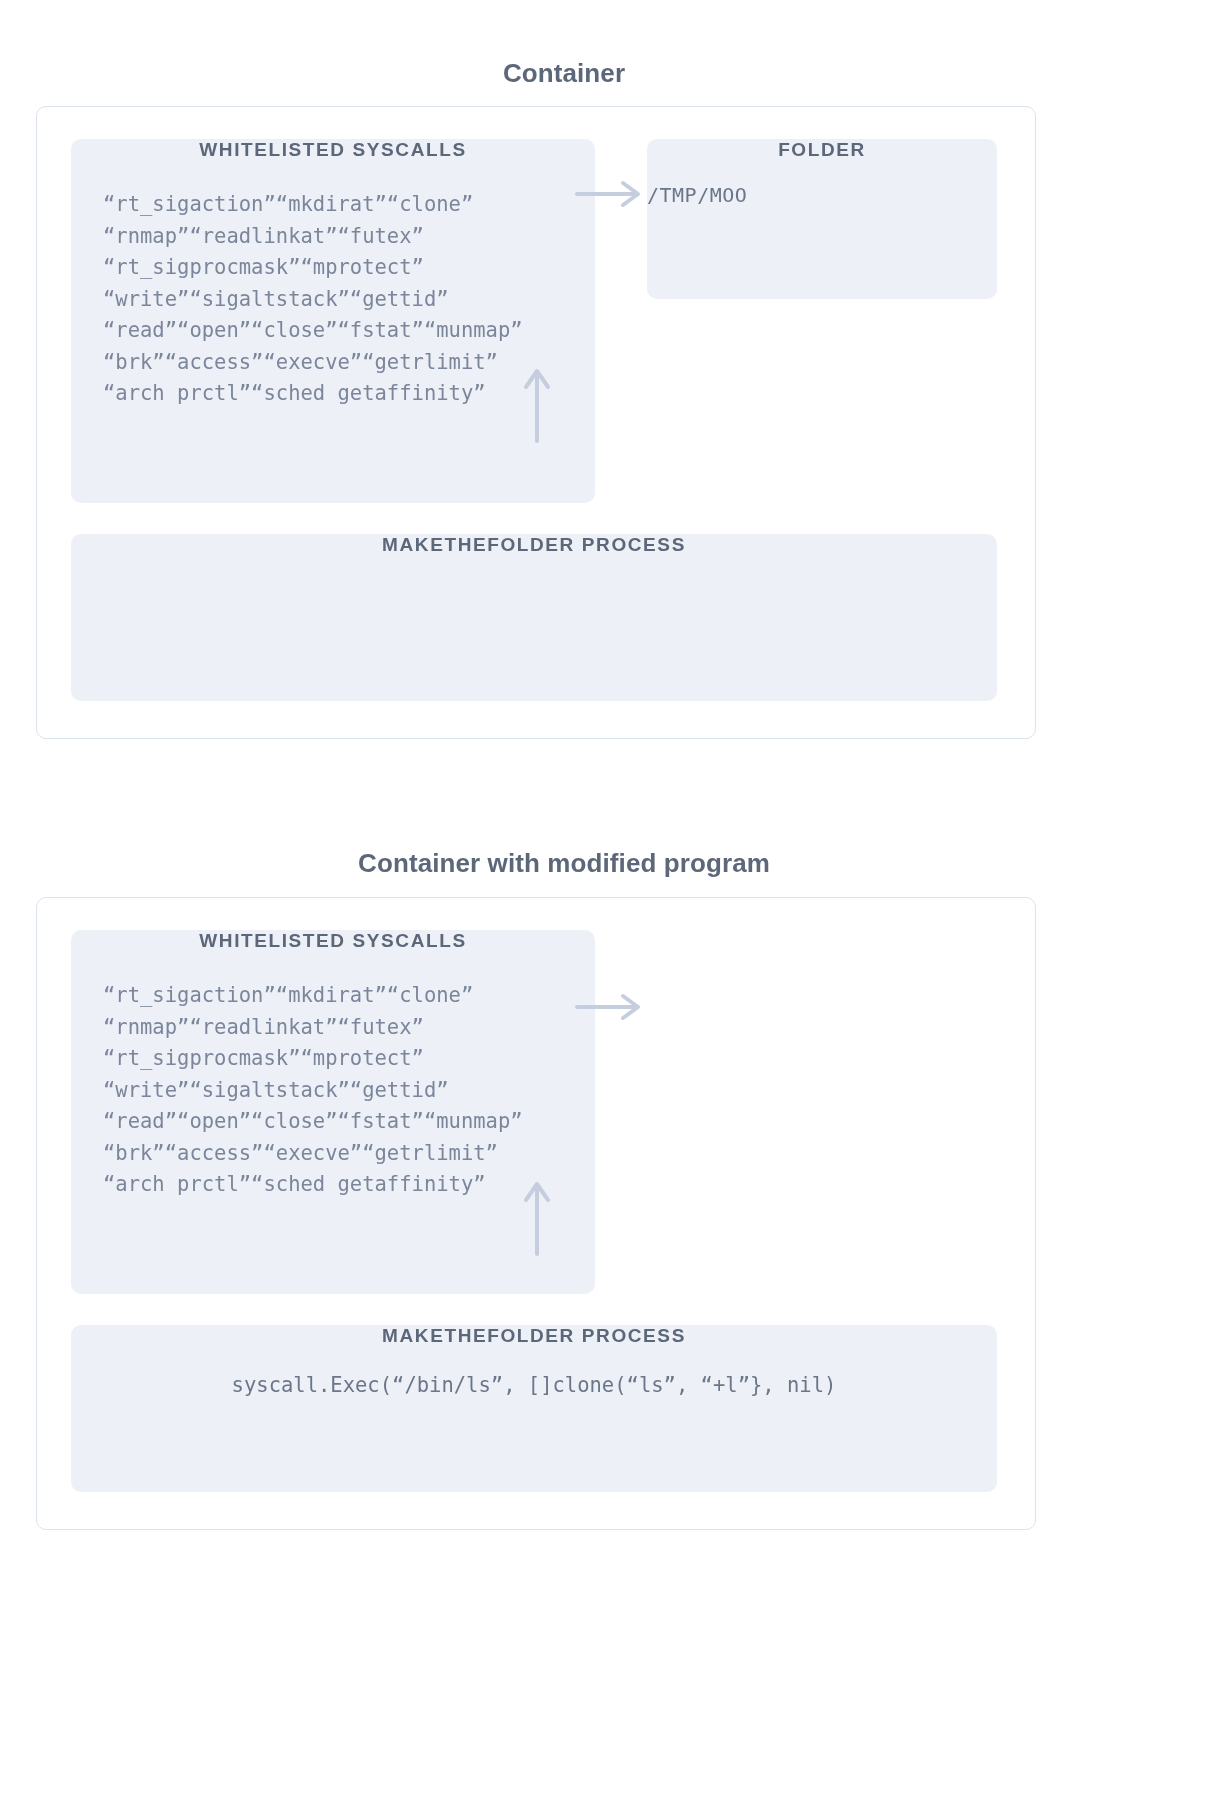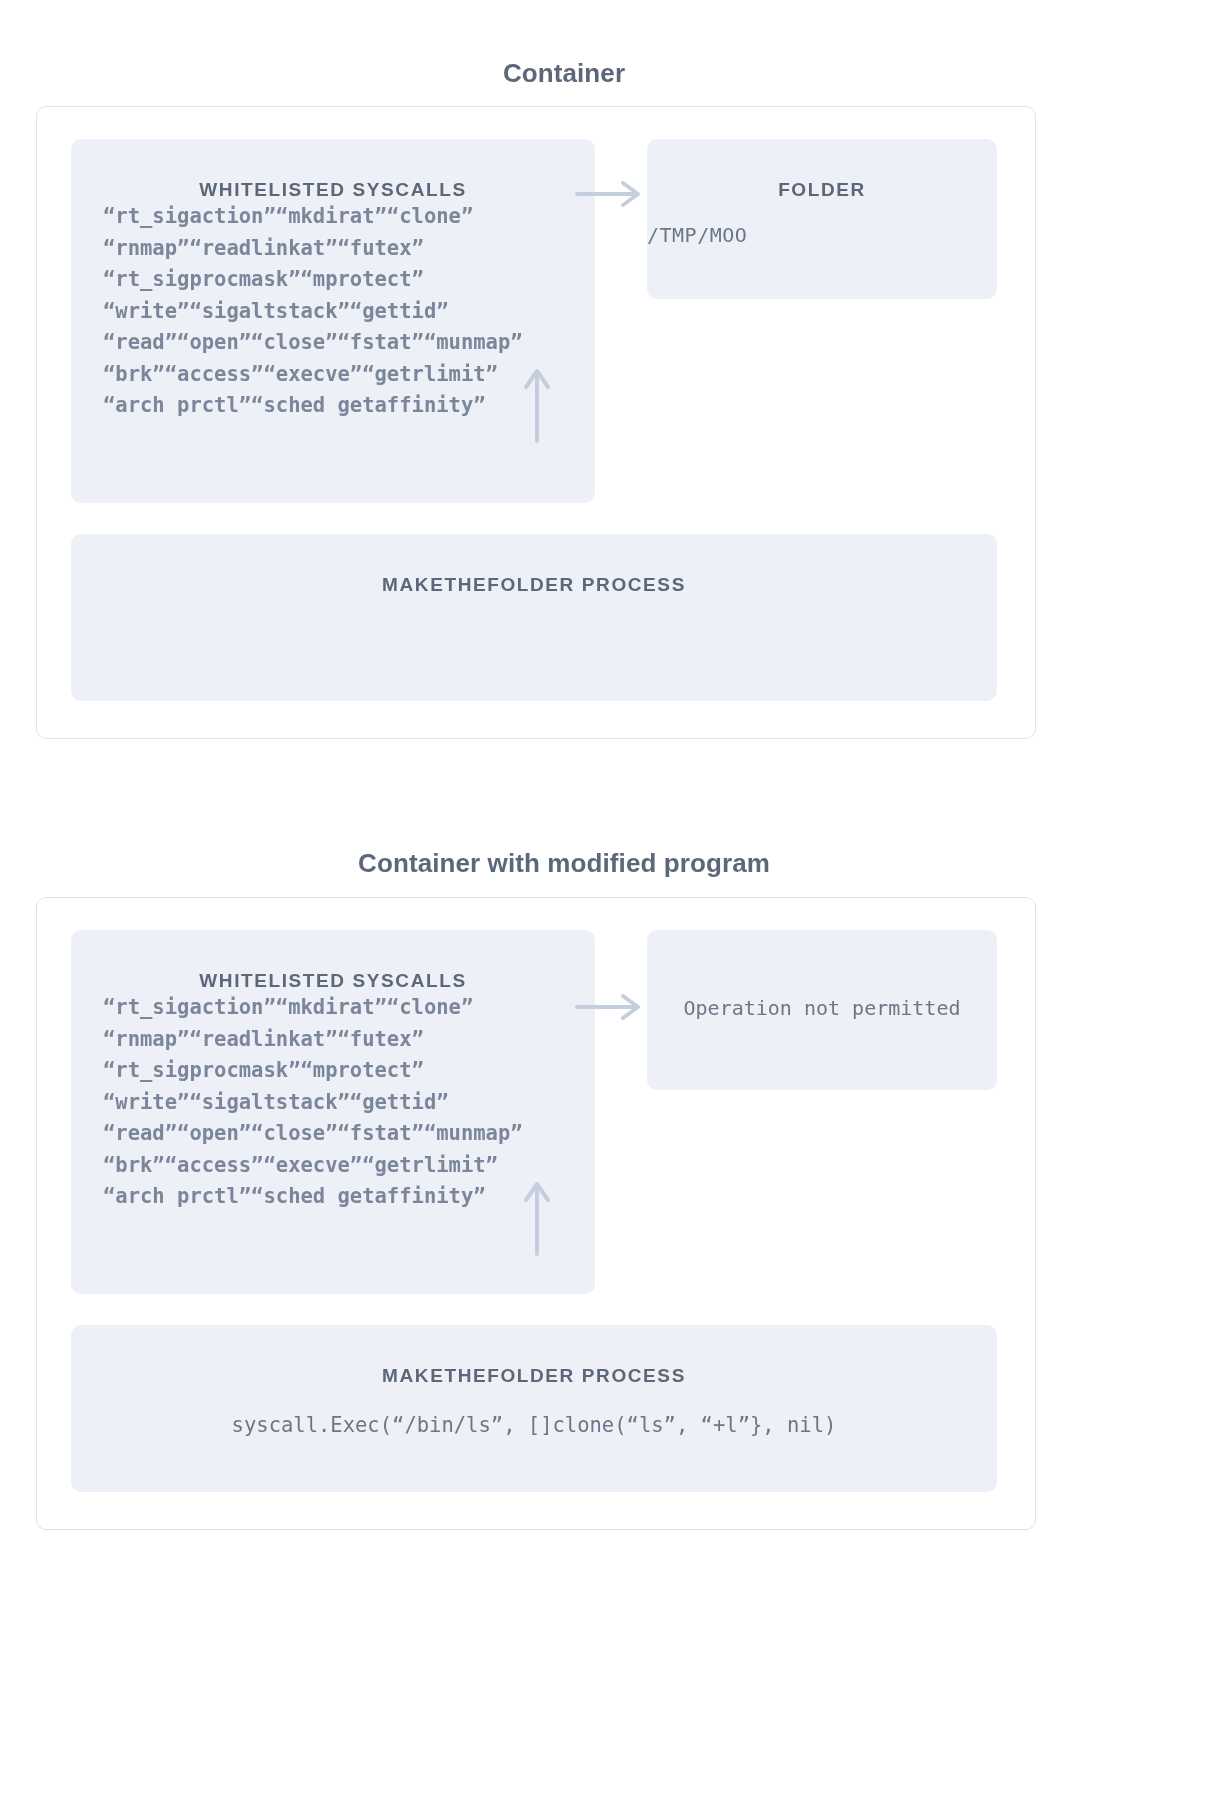--- a/index.html
+++ b/index.html
@@ -119,25 +119,24 @@
   }
   #diagram-2 .process-panel {
     position: absolute;
     left: 34px;
     top: 427px;
     width: 926px;
     height: 167px;
   }
 
   .panel .panel-heading {
-    margin-top: 40px;
   }
   .syscalls-panel .syscall-list {
+    margin-top: 28px;
     margin-left: 32px;
-    font-weight: bold;
   }
 
   .folder-value {
     text-align: left;
     margin-top: 22px;
     font-family: "DejaVu Sans Mono", "Liberation Mono", monospace;
     font-size: 20px;
     letter-spacing: 0.5px;
     color: #6b7689;
   }
@@ -234,23 +233,20 @@
           <div>“rt_sigaction”“mkdirat”“clone”</div>
           <div>“rnmap”“readlinkat”“futex”</div>
           <div>“rt_sigprocmask”“mprotect”</div>
           <div>“write”“sigaltstack”“gettid”</div>
           <div>“read”“open”“close”“fstat”“munmap”</div>
           <div>“brk”“access”“execve”“getrlimit”</div>
           <div>“arch prctl”“sched getaffinity”</div>
         </div>
       </div>
 
-      <div class="panel result-panel">
-        <div class="result-text">Operation not permitted</div>
-      </div>
 
       <div class="panel process-panel">
         <div class="panel-heading">MAKETHEFOLDER PROCESS</div>
         <div class="process-code">syscall.Exec(“/bin/ls”, []clone(“ls”, “+l”}, nil)</div>
       </div>
 
     </div>
 
     <svg class="arrow-right" width="72" height="28" viewBox="0 0 72 28">
       <line x1="2" y1="14" x2="60" y2="14" stroke="#c5cede" stroke-width="4" stroke-linecap="round"></line>

